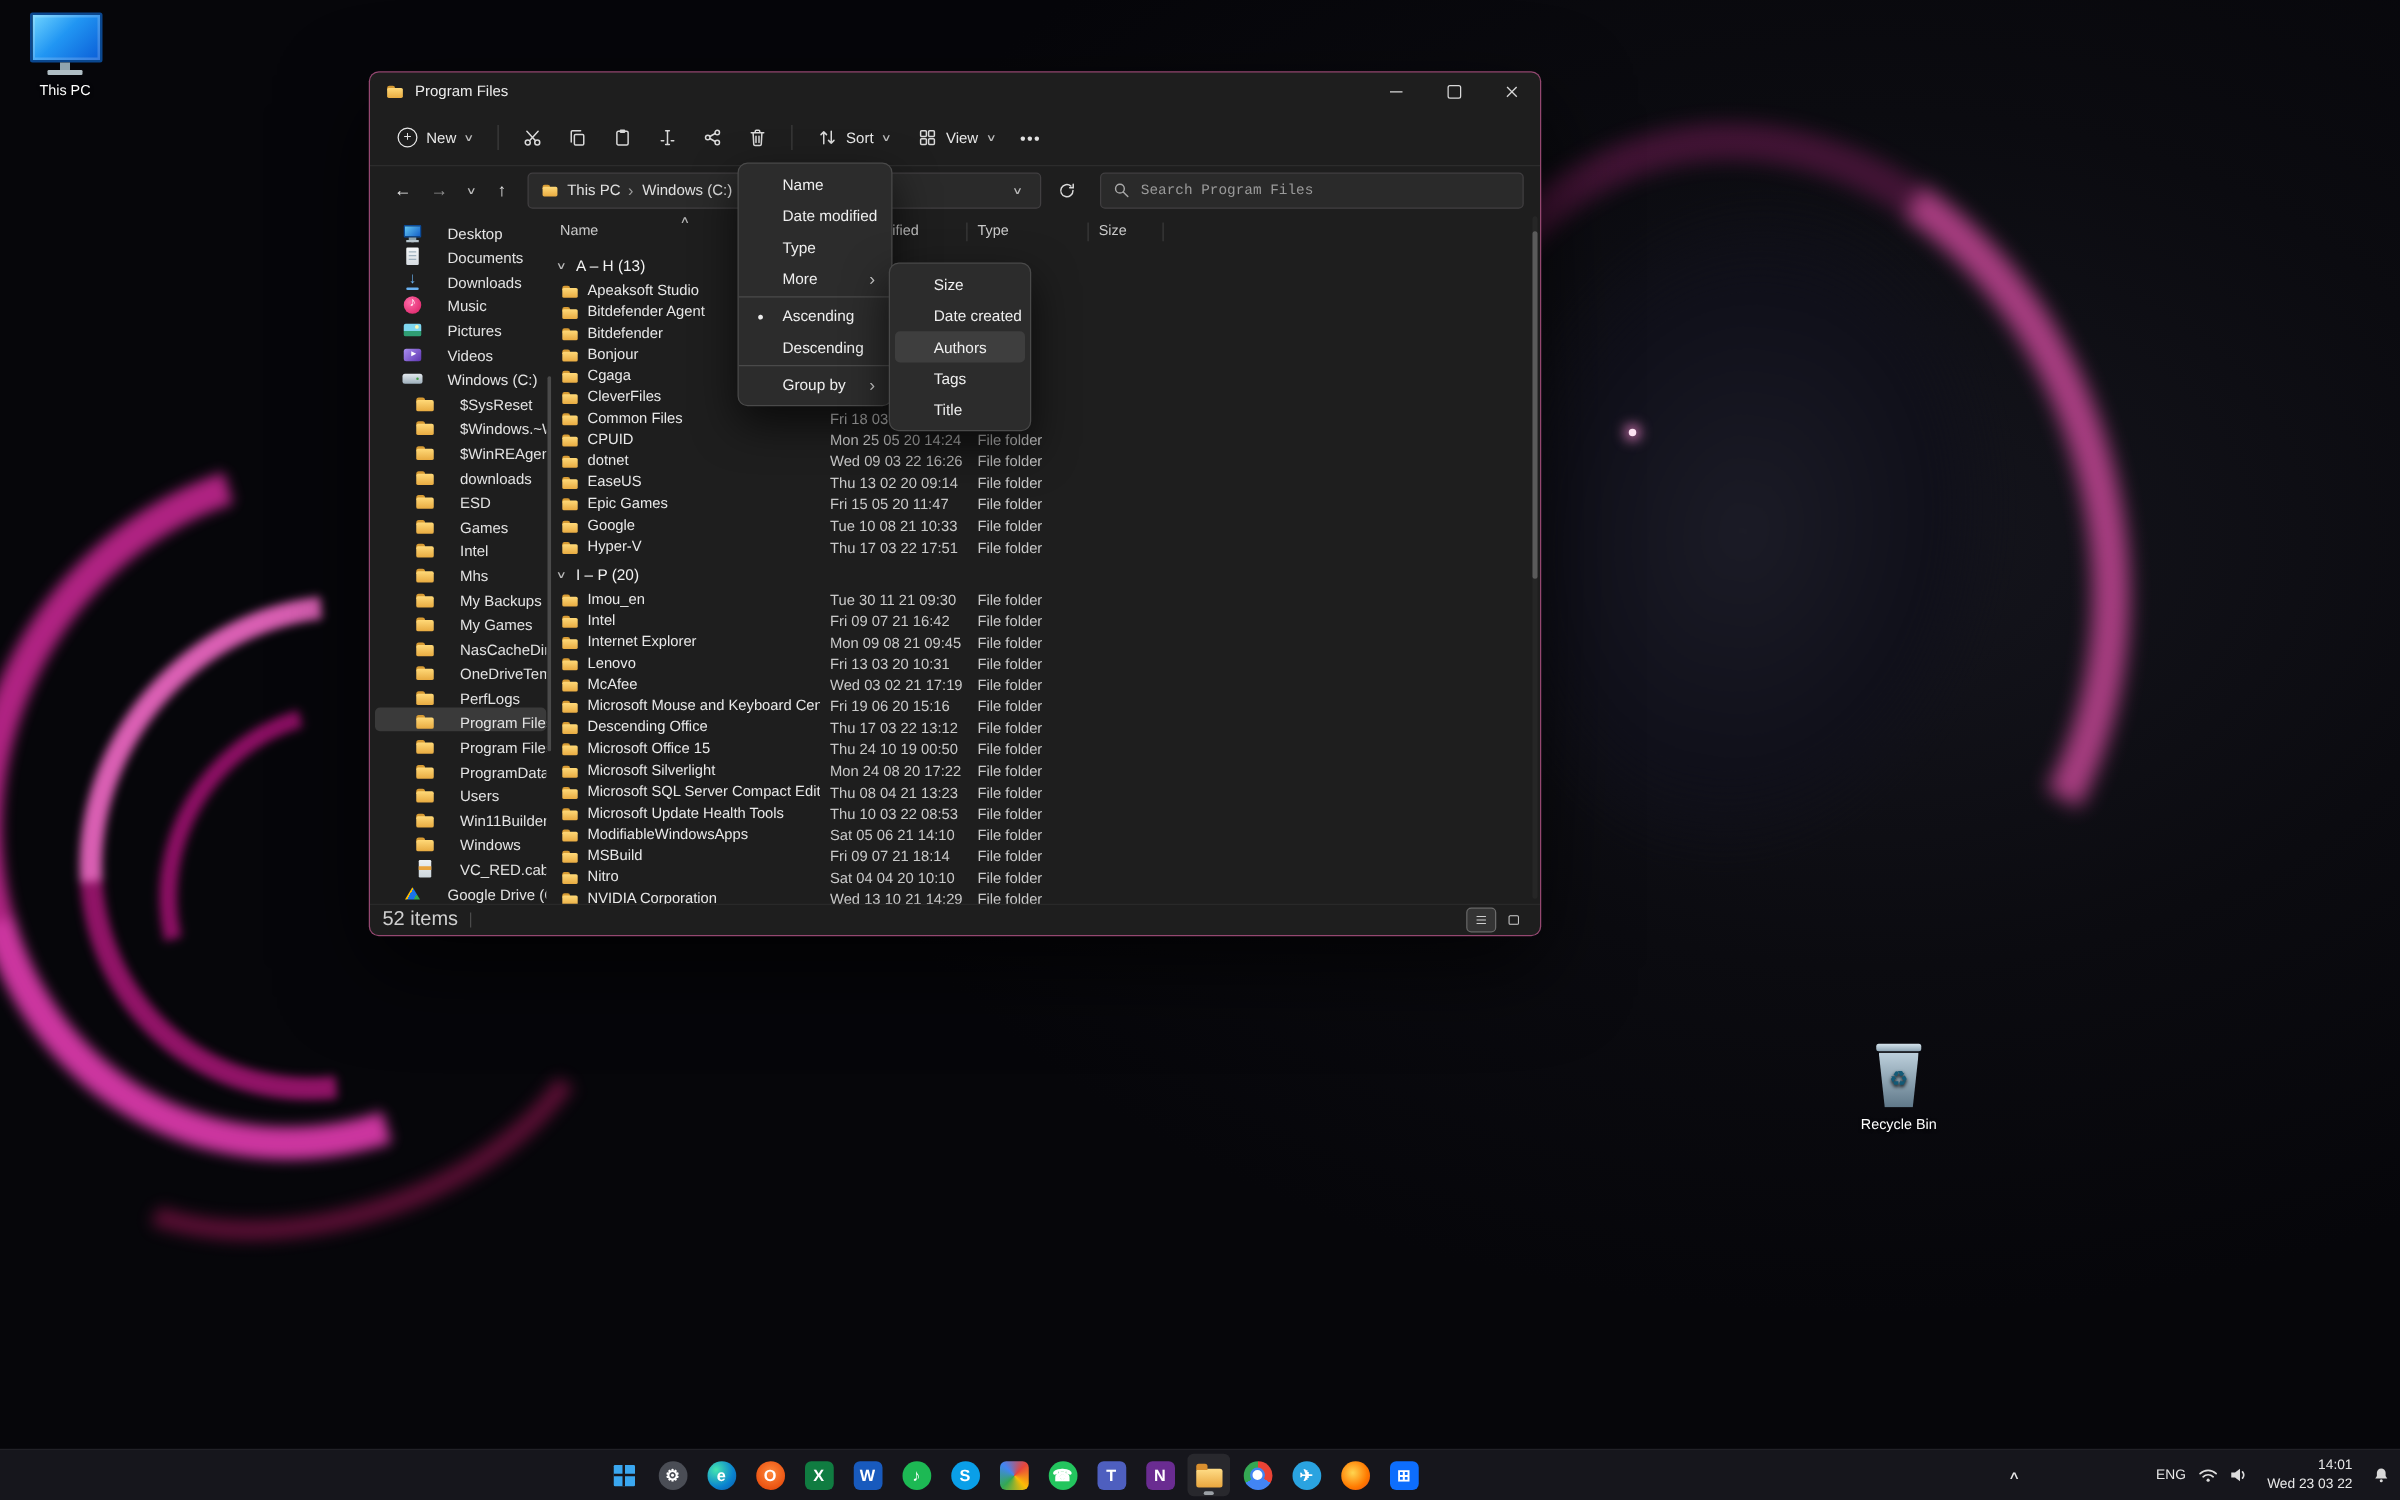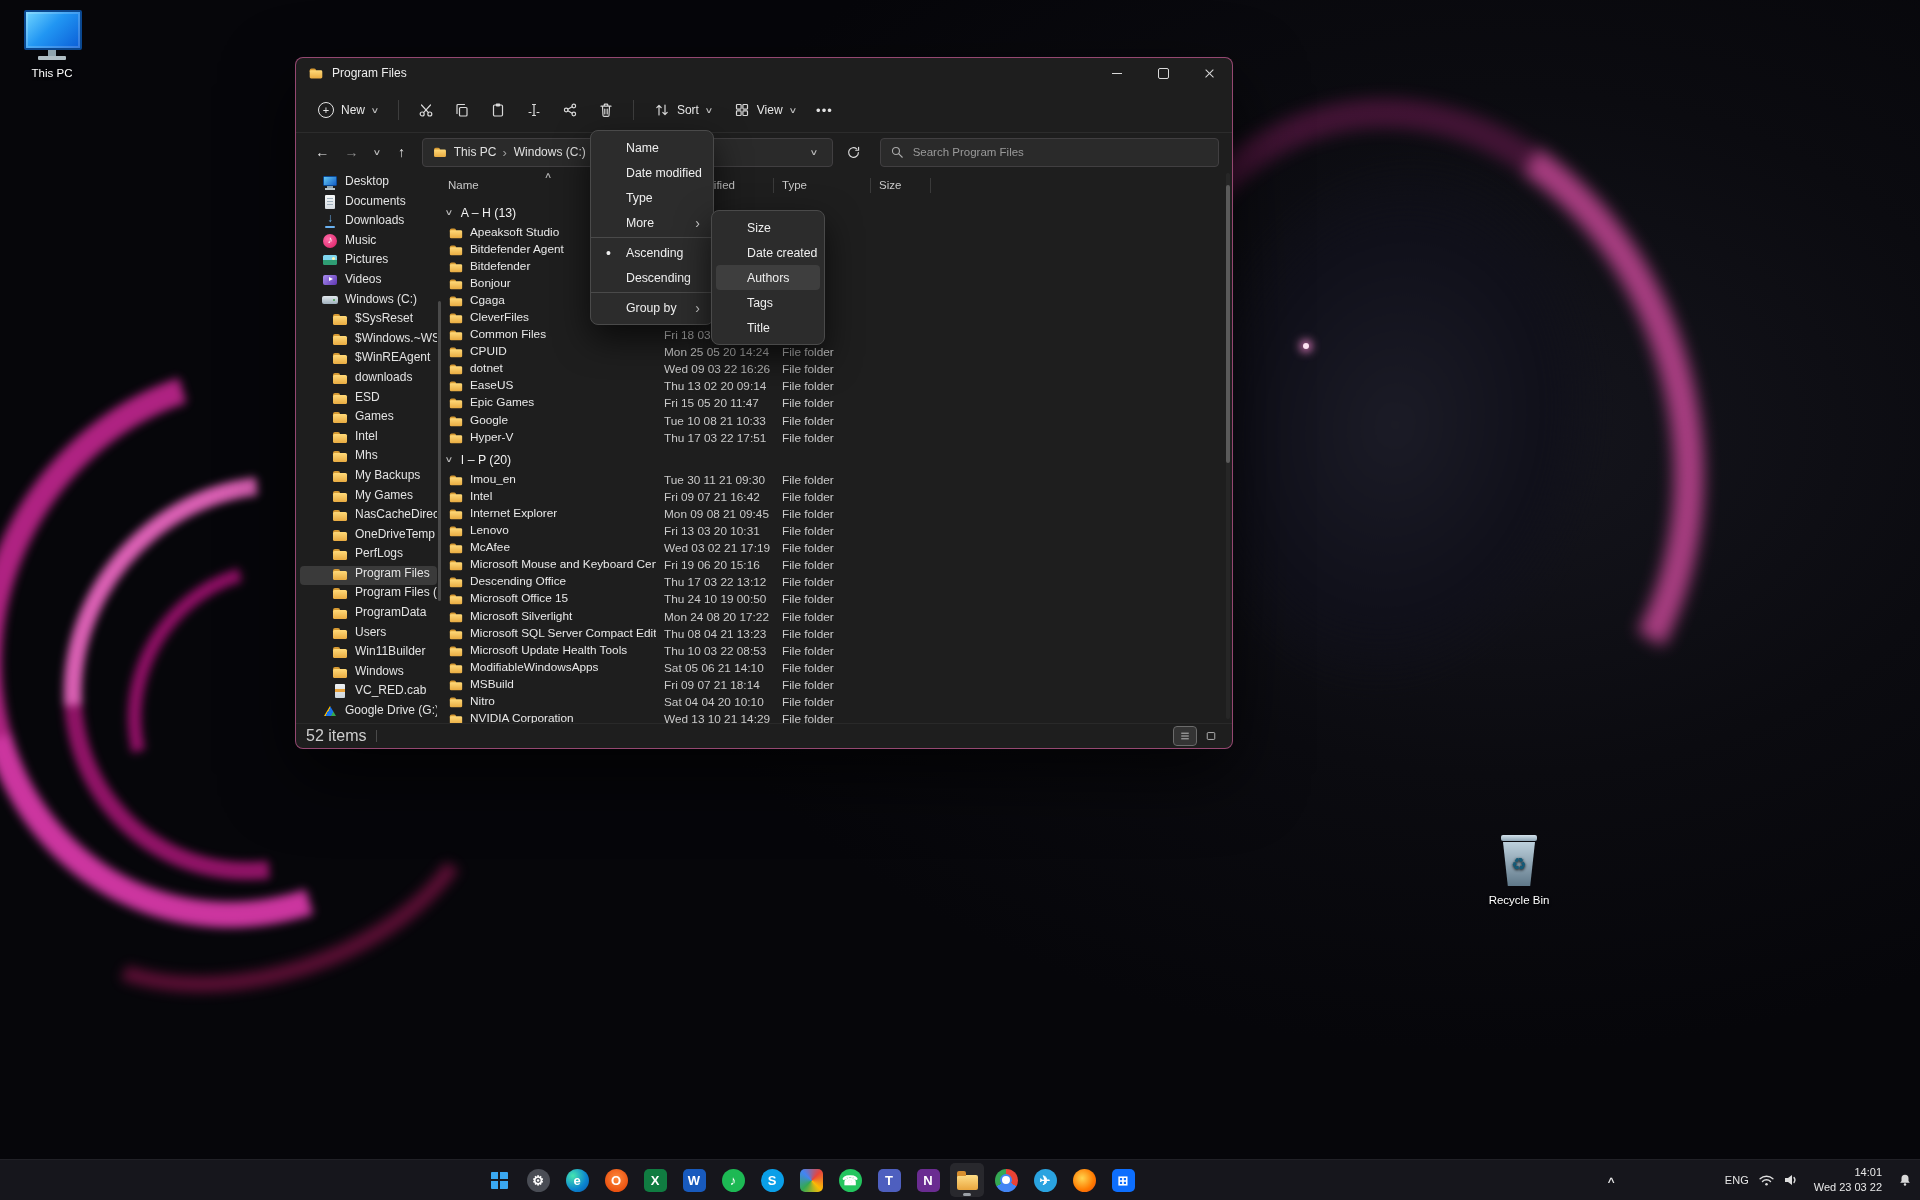--- a/index.html
+++ b/index.html
@@ -63,26 +63,26 @@
   .nav-arrow.dim{color:#8f8f8f}
   .i-back::before{content:'←'} .i-fwd::before{content:'→'} .i-up::before{content:'↑'}
   .nav-chev{width:18px;height:26px;display:flex;align-items:center;justify-content:center;border:none;background:transparent;color:#bdbdbd;font-size:8px}
   .nav-chev::before{content:'∨';transform:scaleX(1.5)}
   .addr{display:flex;align-items:center;gap:6px;height:27px;background:#2a2a2a;border:1px solid #413f41;border-radius:4px;padding:0 9px;width:410px;margin:0 4px;font-size:12px;color:#e0e0e0;overflow:hidden;white-space:nowrap}
   .crumb{display:flex;align-items:center;gap:7px}
   .crumb + .crumb::before{content:'›';color:#9d9d9d;font-size:13px}
   .addr-chev{margin-left:auto;color:#bbb;font-size:8px;border:none;background:none}
   .addr-chev::before{content:'∨';display:inline-block;transform:scaleX(1.5)}
   .searchbox{display:flex;align-items:center;gap:7px;height:27px;background:#2a2a2a;border:1px solid #413f41;border-radius:4px;padding:0 9px;width:335px;margin-left:10px}
-  .searchbox input{flex:1;background:transparent;border:none;outline:none;color:#ddd;font-size:11.5px;font-family:Liberation Sans, sans-serif}
+  .searchbox input{flex:1;background:transparent;border:none;outline:none;color:#ddd;font-size:11.5px;font-family:Liberation Mono, monospace}
   .searchbox input::placeholder{color:#9a9a9a}
 
   .body-area{flex:1;display:flex;min-height:0;position:relative}
   .sidebar{width:145px;flex:none;padding-top:3px;position:relative;overflow:hidden}
-  .sb-item{height:19.6px;display:flex;align-items:flex-start;gap:7px;padding-left:22px;font-size:12px;color:#e3e3e3;border-radius:4px;margin:0 4px;white-space:nowrap;overflow:hidden}
+  .sb-item{height:19.6px;display:flex;align-items:flex-end;gap:20px;padding-left:22px;font-size:12px;color:#e3e3e3;border-radius:4px;margin:0 4px;white-space:nowrap;overflow:hidden}
   .sb-item.indent{padding-left:32px}
   .sb-item.selected{background:#3a3a3a}
   .sb-thumb{position:absolute;right:0;top:130px;width:3px;height:300px;background:#4a4a4a;border-radius:2px}
 
   
   .ic{width:16px;height:16px;position:relative;flex:none;display:inline-block}
   .ic-folder::before{content:'';position:absolute;left:1px;top:3px;width:7px;height:4px;background:#d69a33;border-radius:2px 2px 0 0}
   .ic-folder::after{content:'';position:absolute;left:1px;top:5px;width:14px;height:9px;background:linear-gradient(180deg,#ffd978,#e8ab41);border-radius:1.5px}
   .ic-desktop::before{content:'';position:absolute;left:1px;top:2px;width:14px;height:10px;background:linear-gradient(135deg,#63c7f2,#1460c8);border:1px solid #0b4a97;border-radius:1px;box-sizing:border-box}
   .ic-desktop::after{content:'';position:absolute;left:5px;top:12px;width:6px;height:2px;background:#8fa3ad;box-shadow:-2px 2px 0 0 #b6c4cc,2px 2px 0 0 #b6c4cc}

